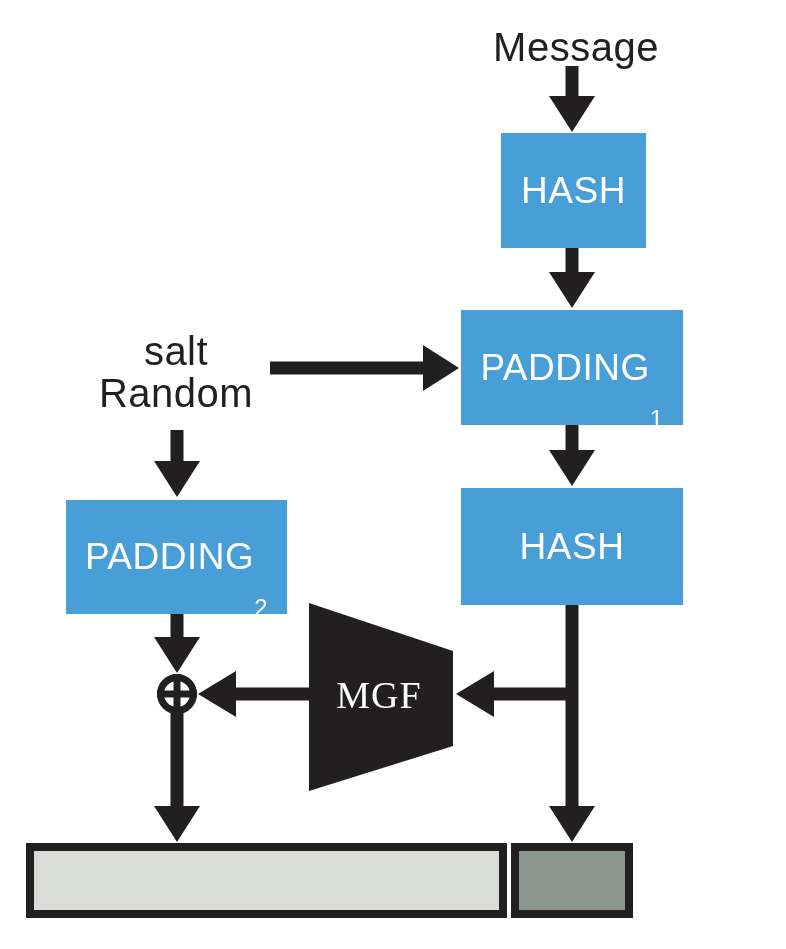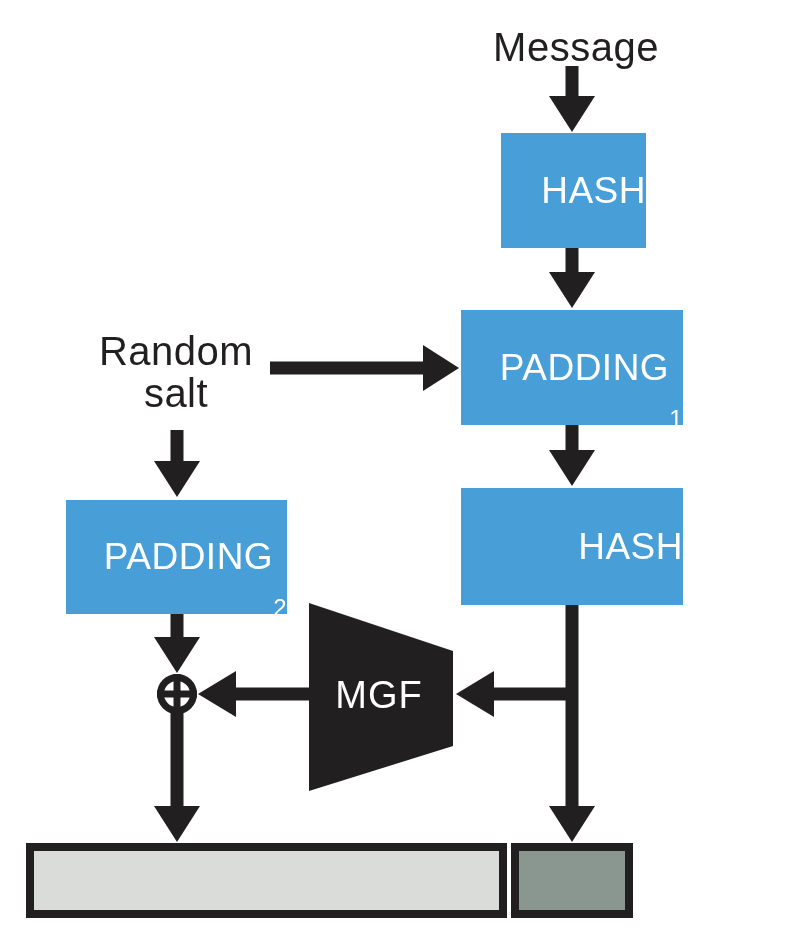--- a/index.html
+++ b/index.html
@@ -13,31 +13,31 @@
   .head  { fill:var(--ink, #221f20); stroke:none; }
   .solid { fill:var(--ink, #221f20); stroke:none; }
   .xor-circle { fill:#ffffff; stroke:var(--ink, #221f20); stroke-width:7; }
   .xor-bar    { stroke:var(--ink, #221f20); stroke-width:7; }
 
   .label {
     position:absolute; text-align:center; font-size:40px; line-height:42px;
     color:var(--ink, #221f20); letter-spacing:0.5px;
   }
   .box {
-    position:absolute; display:flex; align-items:center; justify-content:flex-end;
+    position:absolute; display:flex; align-items:center; justify-content:center;
     background:var(--box-blue, #489ED6); color:#ffffff;
     font-size:37px; letter-spacing:0.5px; white-space:nowrap;
   }
   .box .subscript {
     font-size:24px; align-self:flex-end; position:relative; top:6px; line-height:1;
   }
   .mgf-text {
     position:absolute; left:316px; top:672px; width:126px; height:46px;
     display:flex; align-items:center; justify-content:center;
-    color:#ffffff; font-size:38px; letter-spacing:1px;
+    color:#ffffff; font-size:38px; letter-spacing:1px;font-family:Liberation Serif, serif;
   }
   .outblock { position:absolute; box-sizing:border-box; border:8px solid var(--ink, #221f20); }
   .out-db      { left:26px;  top:843px; width:481px; height:75px; background:var(--out-light-gray, #D9DCD9); }
   .out-hash    { left:511px; top:843px; width:122px; height:75px; background:var(--out-dark-gray, #8A9690); }
   .out-trailer {
     left:641px; top:843px; width:119px; height:75px; background:#ffffff;
     display:flex; align-items:center; justify-content:center;
     font-size:40px; color:var(--ink, #221f20);
   }
 
@@ -117,22 +117,22 @@
 
   </svg>
 
   <div class="label msg-label">Message</div>
 
   <div class="box hash1-box">
     <span>HASH</span>
   </div>
 
   <div class="label salt-label">
+    <div>salt</div>
     <div>Random</div>
-    <div>salt</div>
   </div>
 
   <div class="box padding1-box">
     <span>PADDING</span>
       <span class="subscript">1</span>
   </div>
 
   <div class="box hash2-box">
     <span>HASH</span>
   </div>

